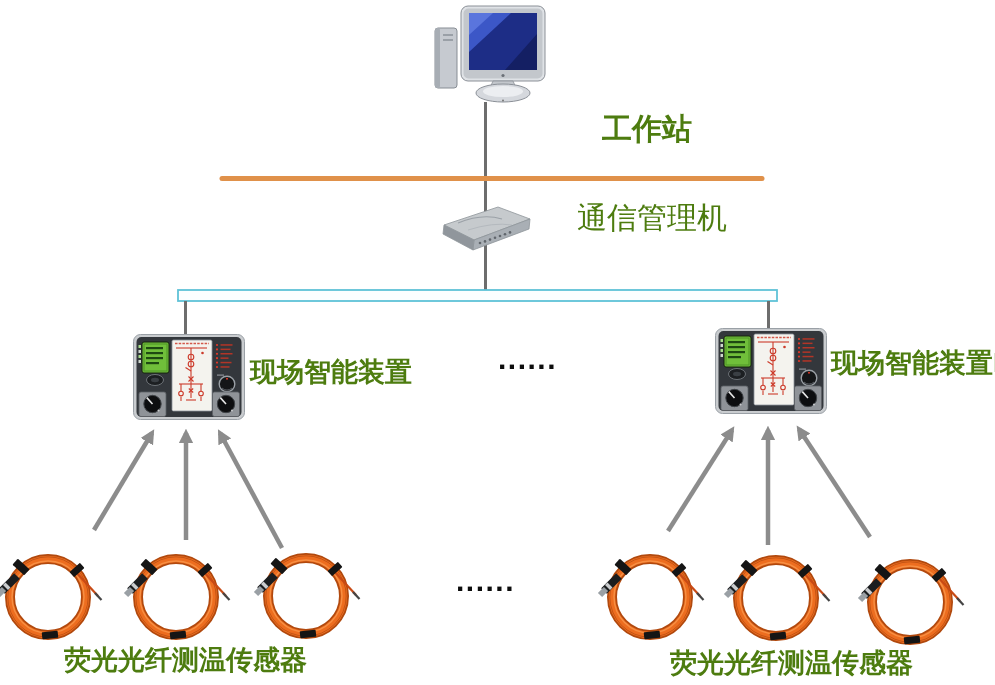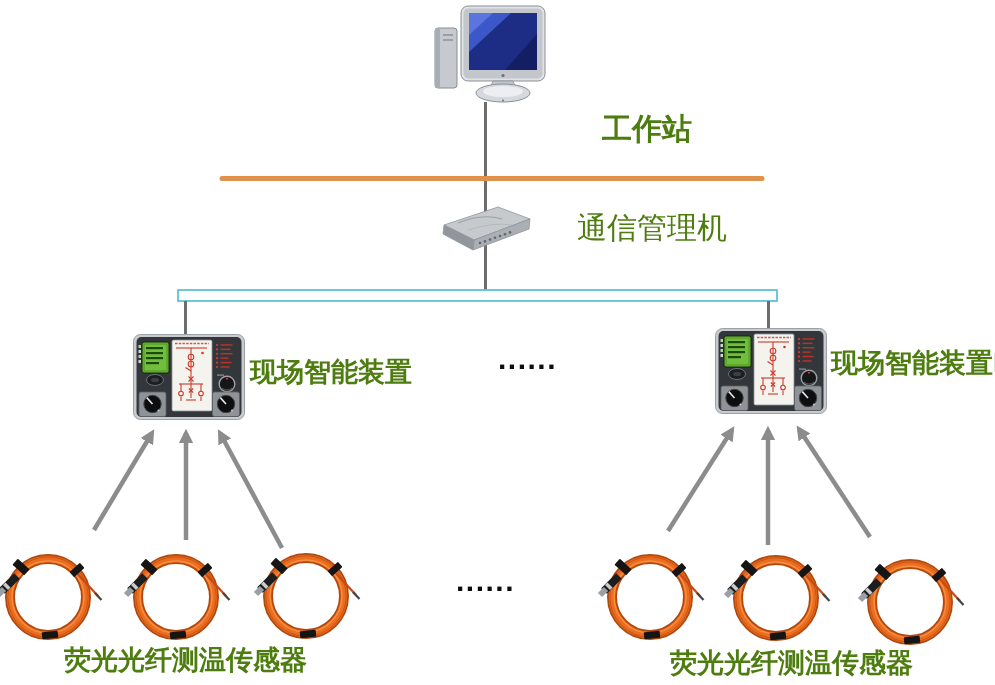--- a/index.html
+++ b/index.html
@@ -190,21 +190,21 @@
     </svg>
   <svg class="abs" style="left:723px;top:547px" width="112" height="96">
       <use href="#sym-coil"></use>
     </svg>
   <svg class="abs" style="left:857px;top:551px" width="112" height="96">
       <use href="#sym-coil"></use>
     </svg>
 
   <div class="label b" style="left:602px;top:112px;font-size:30px">工作站</div>
 
-  <div class="label" style="left:577px;top:211px;font-size:30px">通信管理机</div>
+  <div class="label" style="left:577px;top:201px;font-size:30px">通信管理机</div>
 
 
   <div class="label b" style="left:250px;top:357px;font-size:27px">现场智能装置</div>
 
   <div class="label b" style="left:831px;top:348px;font-size:27px">现场智能装置N</div>
 
   <div class="dots" style="left:498px;top:344px">......</div>
 
   <div class="dots" style="left:456px;top:566px">......</div>
 

